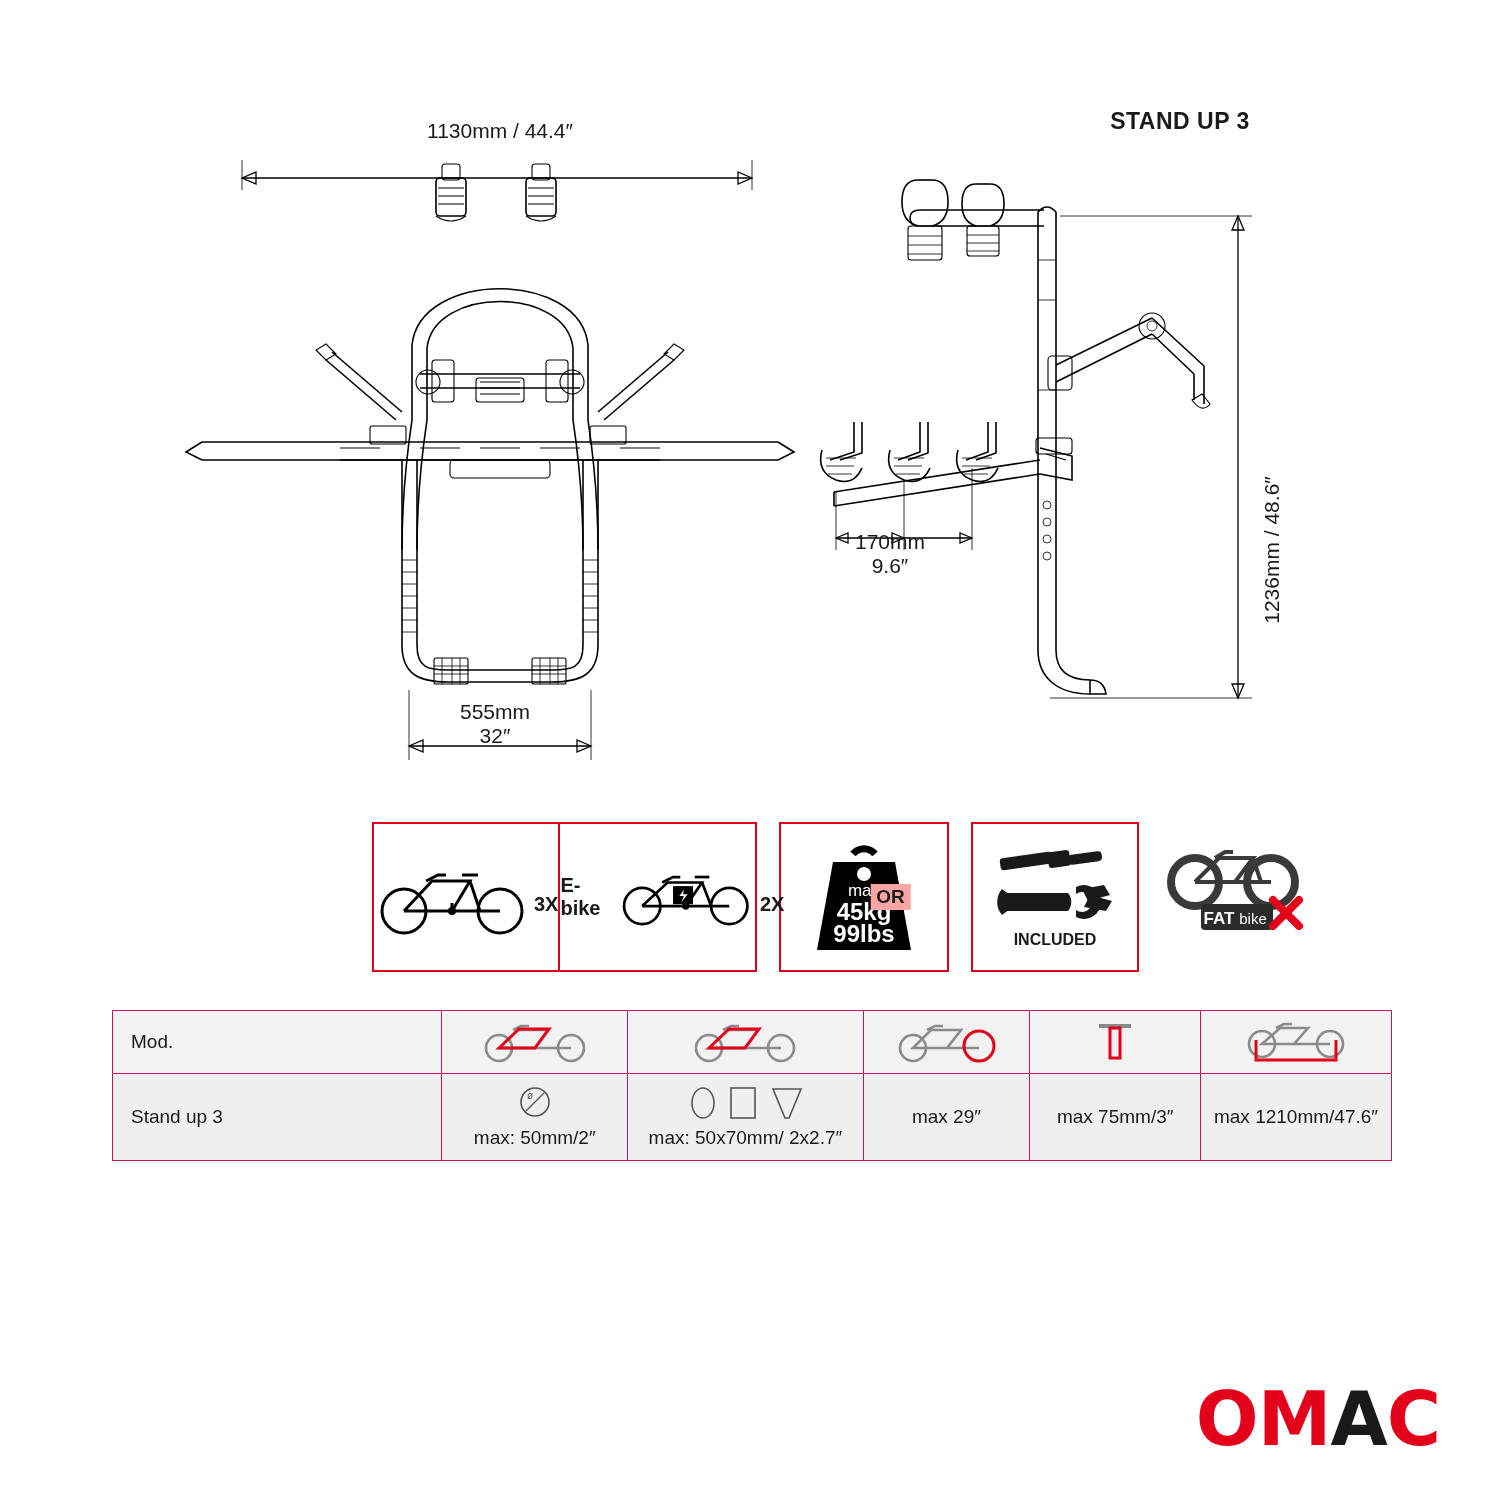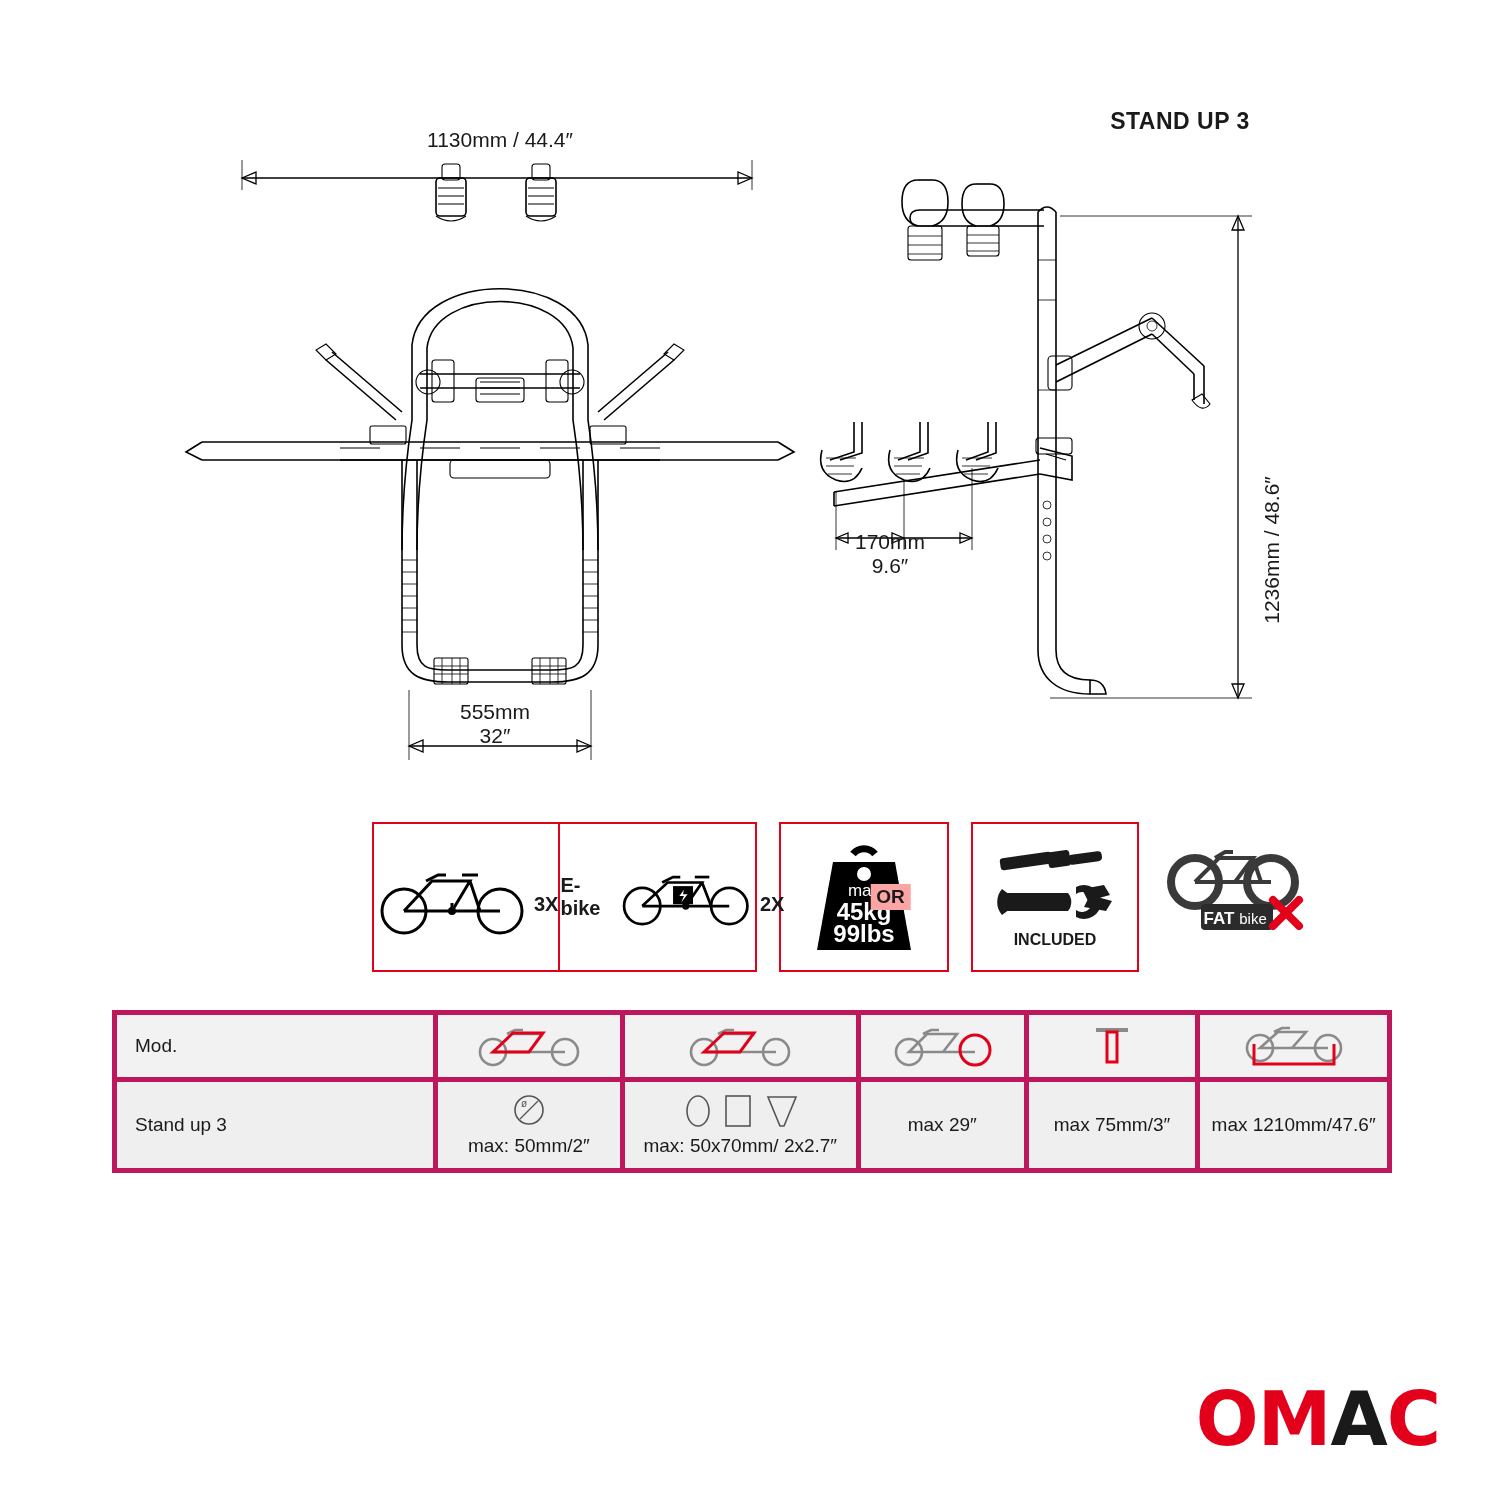--- a/index.html
+++ b/index.html
@@ -33,21 +33,21 @@
   }
 
   
   .dim-label {
     position: absolute;
     font-size: 21px;
     text-align: center;
     line-height: 1.15;
     white-space: pre-line;
   }
-  #dim-width-top { left: 300px; top: 128px; width: 400px; }
+  #dim-width-top { left: 300px; top: 119px; width: 400px; }
   #dim-width-bottom { left: 370px; top: 700px; width: 250px; }
   #dim-spacing { left: 790px; top: 530px; width: 200px; }
   #dim-height {
     left: 1150px; top: 530px; width: 260px;
     transform: rotate(-90deg);
     transform-origin: 130px 20px;
   }
 
   
   svg.draw { position: absolute; overflow: visible; }
@@ -116,21 +116,21 @@
   
   .spec-table {
     position: absolute;
     left: 112px;
     top: 1010px;
     width: 1280px;
     border-collapse: collapse;
     font-size: 19px;
   }
   .spec-table td {
-    border: 5px solid #be185d;
+    border: 1px solid #be185d;
     text-align: center;
     vertical-align: middle;
     padding: 0;
   }
   .spec-table tr.head td { height: 62px; background: #f2f2f2; }
   .spec-table tr.body td { height: 86px; background: #efefef; }
   .spec-table td.label {
     text-align: left;
     padding-left: 18px;
     font-size: 19px;

